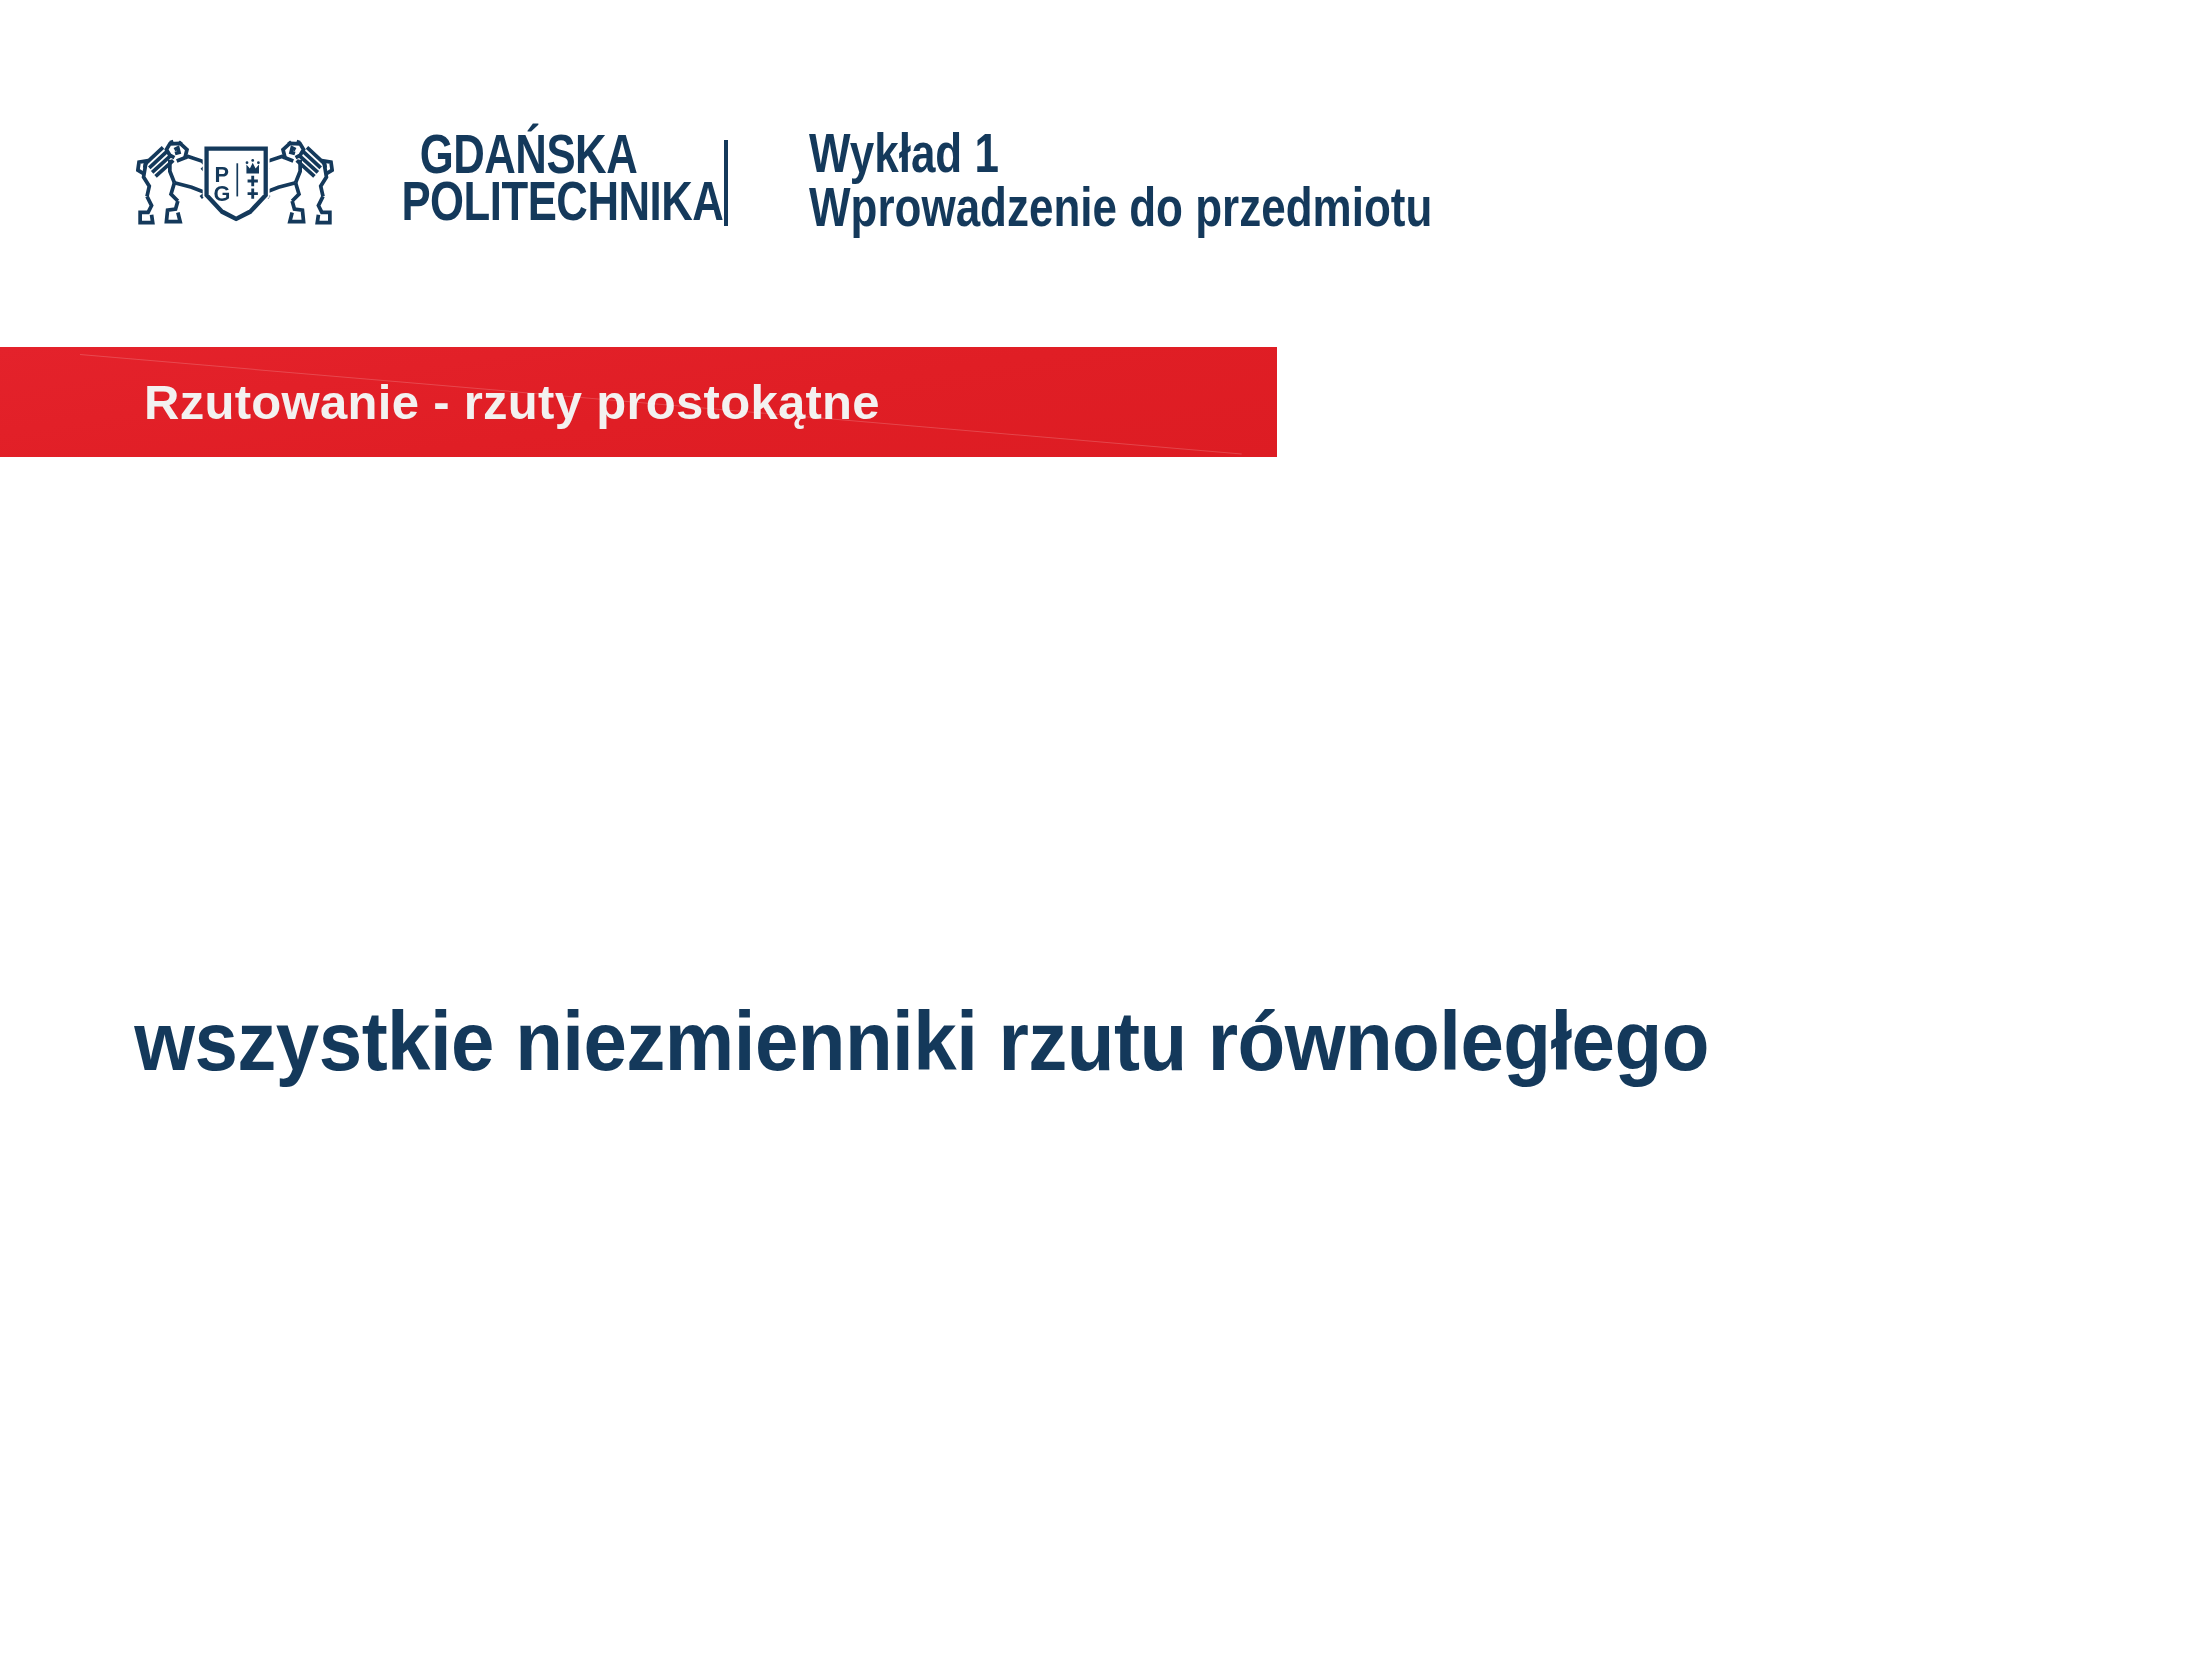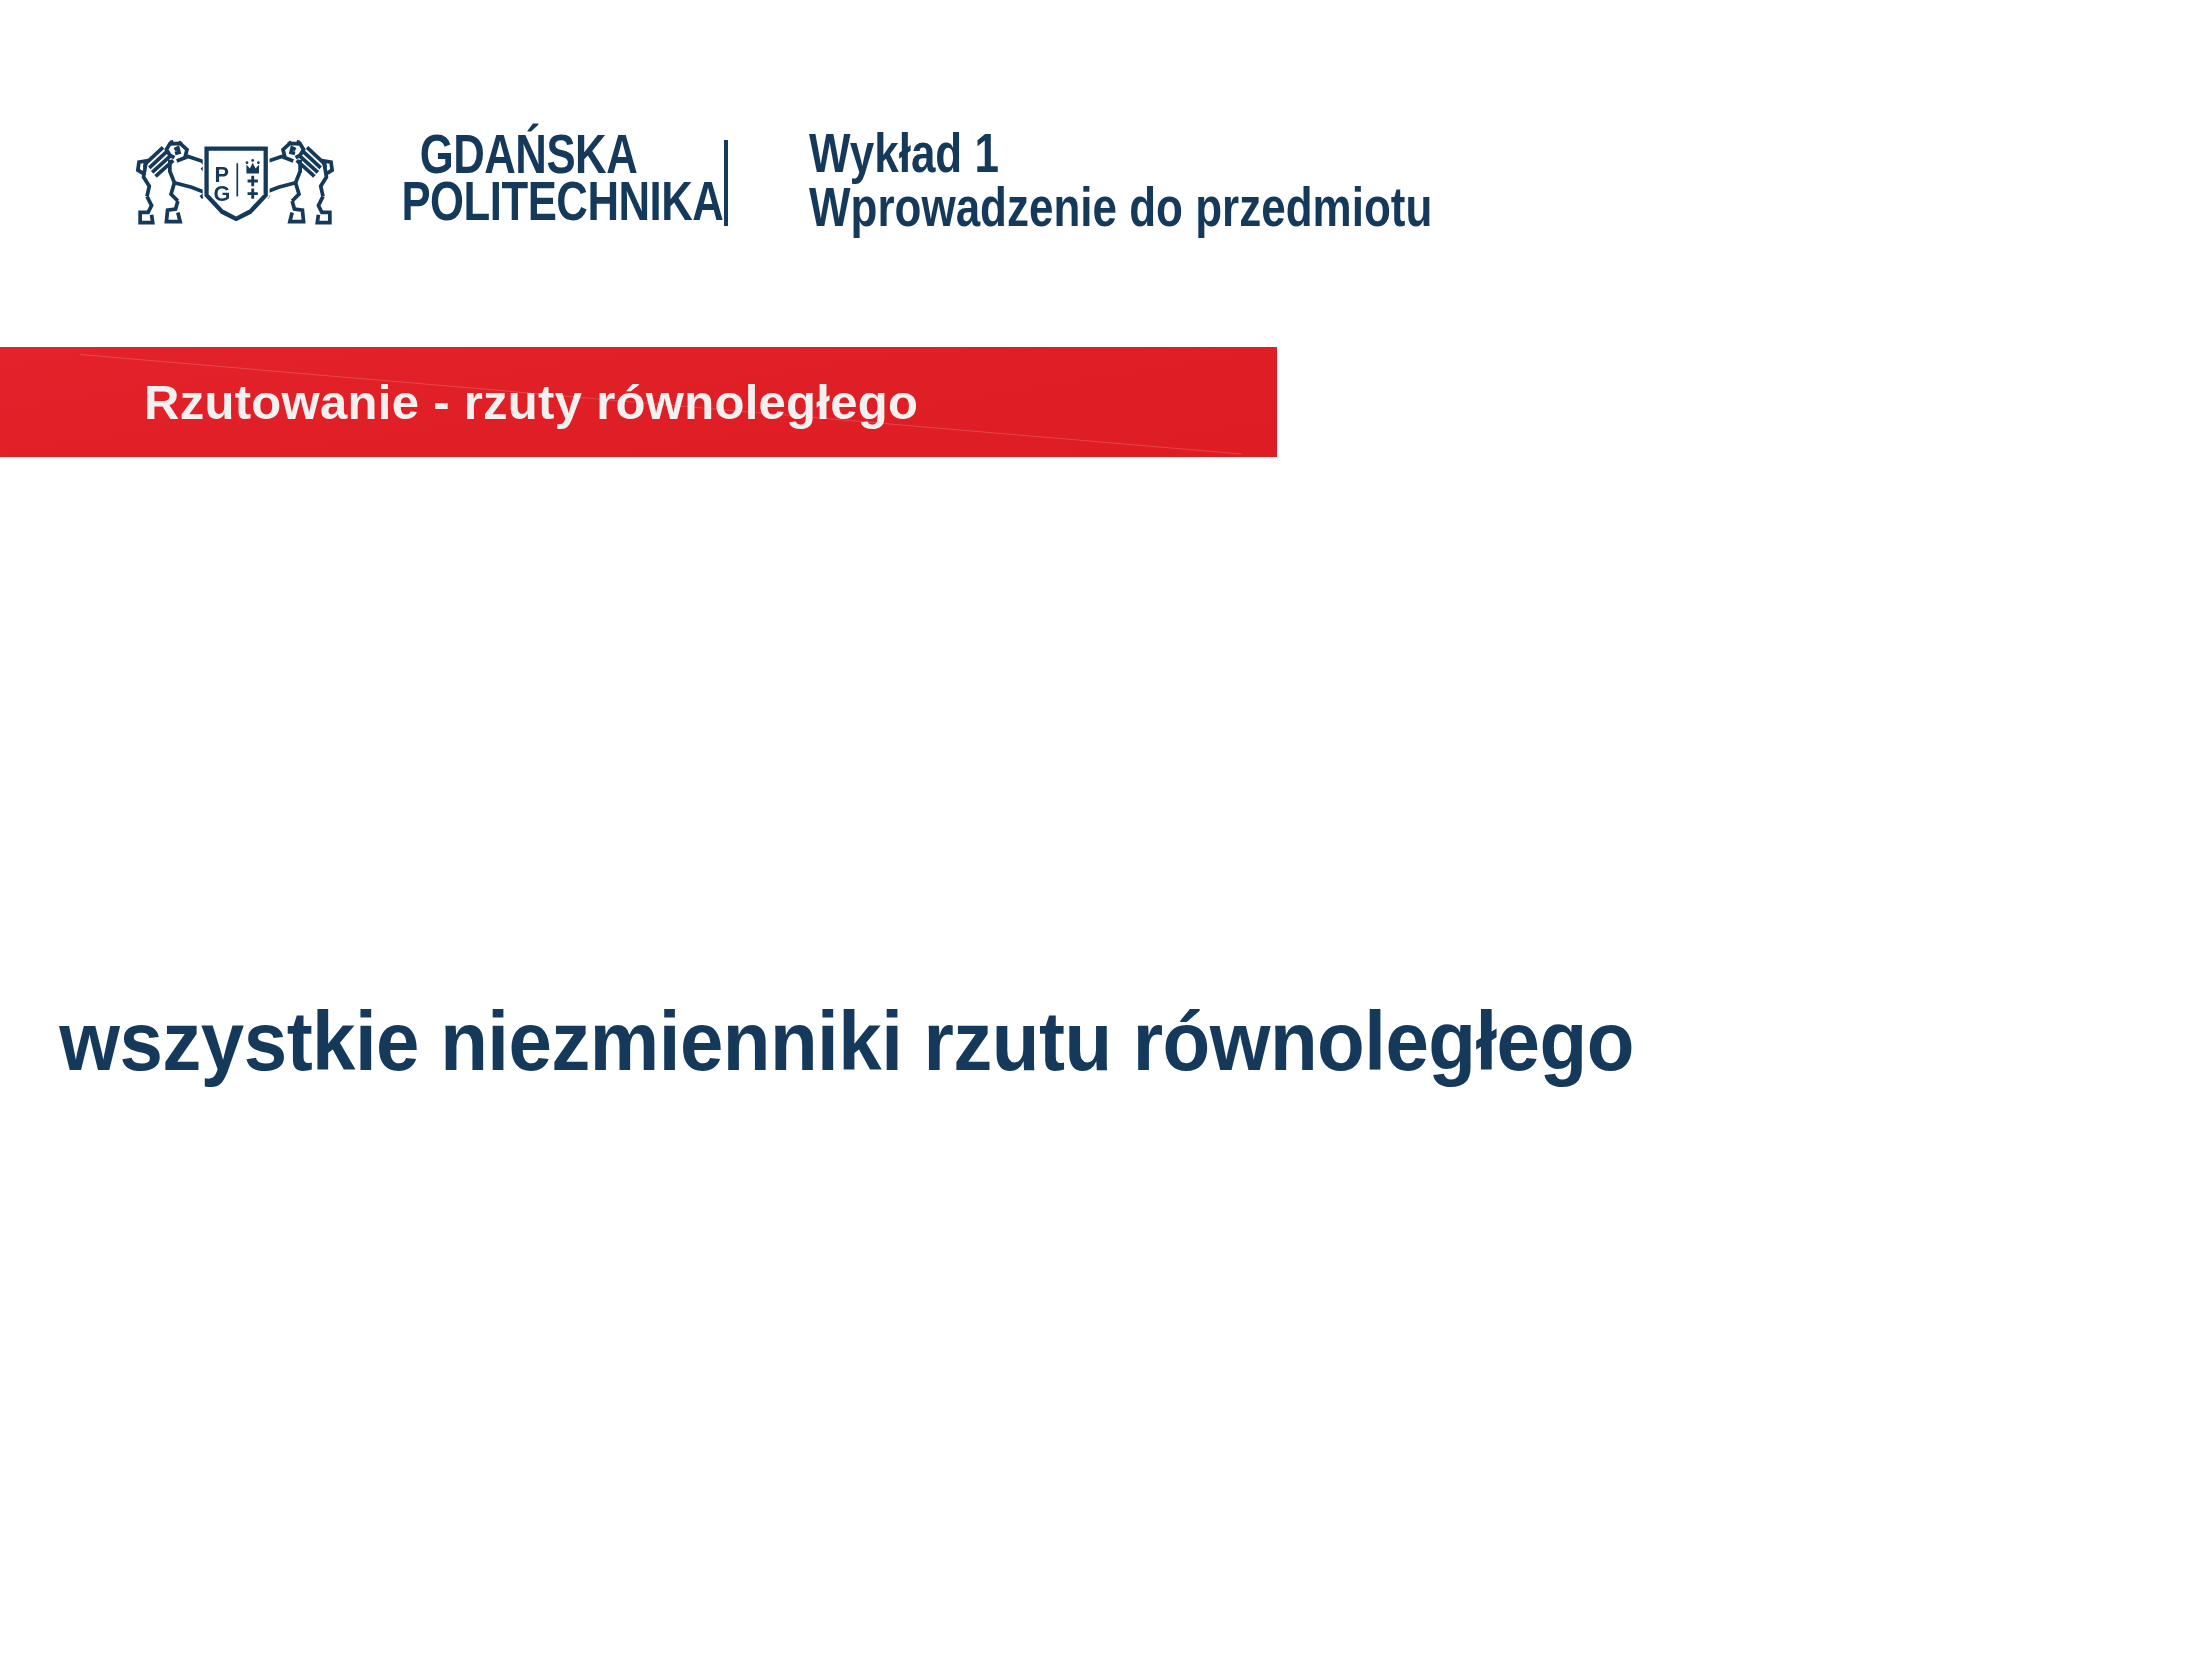--- a/index.html
+++ b/index.html
@@ -53,21 +53,21 @@
   .banner-diagonal{
     position:absolute;left:80px;top:6.9px;width:1166px;height:1.1px;
     background:rgba(255,255,255,0.18);
     transform:rotate(4.9deg);transform-origin:left top;
     pointer-events:none;
   }
 
   
   .statement{
     position:absolute;left:0;top:991px;width:1843px;
-    text-align:left;color:var(--navy);
+    text-align:center;color:var(--navy);
     font-weight:700;font-size:84px;line-height:101px;
     white-space:nowrap;
   }
   .statement span{display:inline-block;transform:scaleX(0.93);transform-origin:center;letter-spacing:-0.6px;}
 </style>
 </head>
 <body>
 
 <div class="slide">
 
@@ -143,21 +143,21 @@
       <div class="lec-line">
         <span>Wykład 1</span>
       </div>
       <div class="lec-line">
         <span>Wprowadzenie do przedmiotu</span>
       </div>
     </div>
   </header>
 
   <div class="banner">
-    <span class="banner-text">Rzutowanie - rzuty równoległego</span>
+    <span class="banner-text">Rzutowanie - rzuty prostokątne</span>
     <div class="banner-diagonal"></div>
   </div>
 
   <main>
     <div class="statement">
       <span>wszystkie niezmienniki rzutu równoległego</span>
     </div>
   </main>
 
 </div>

